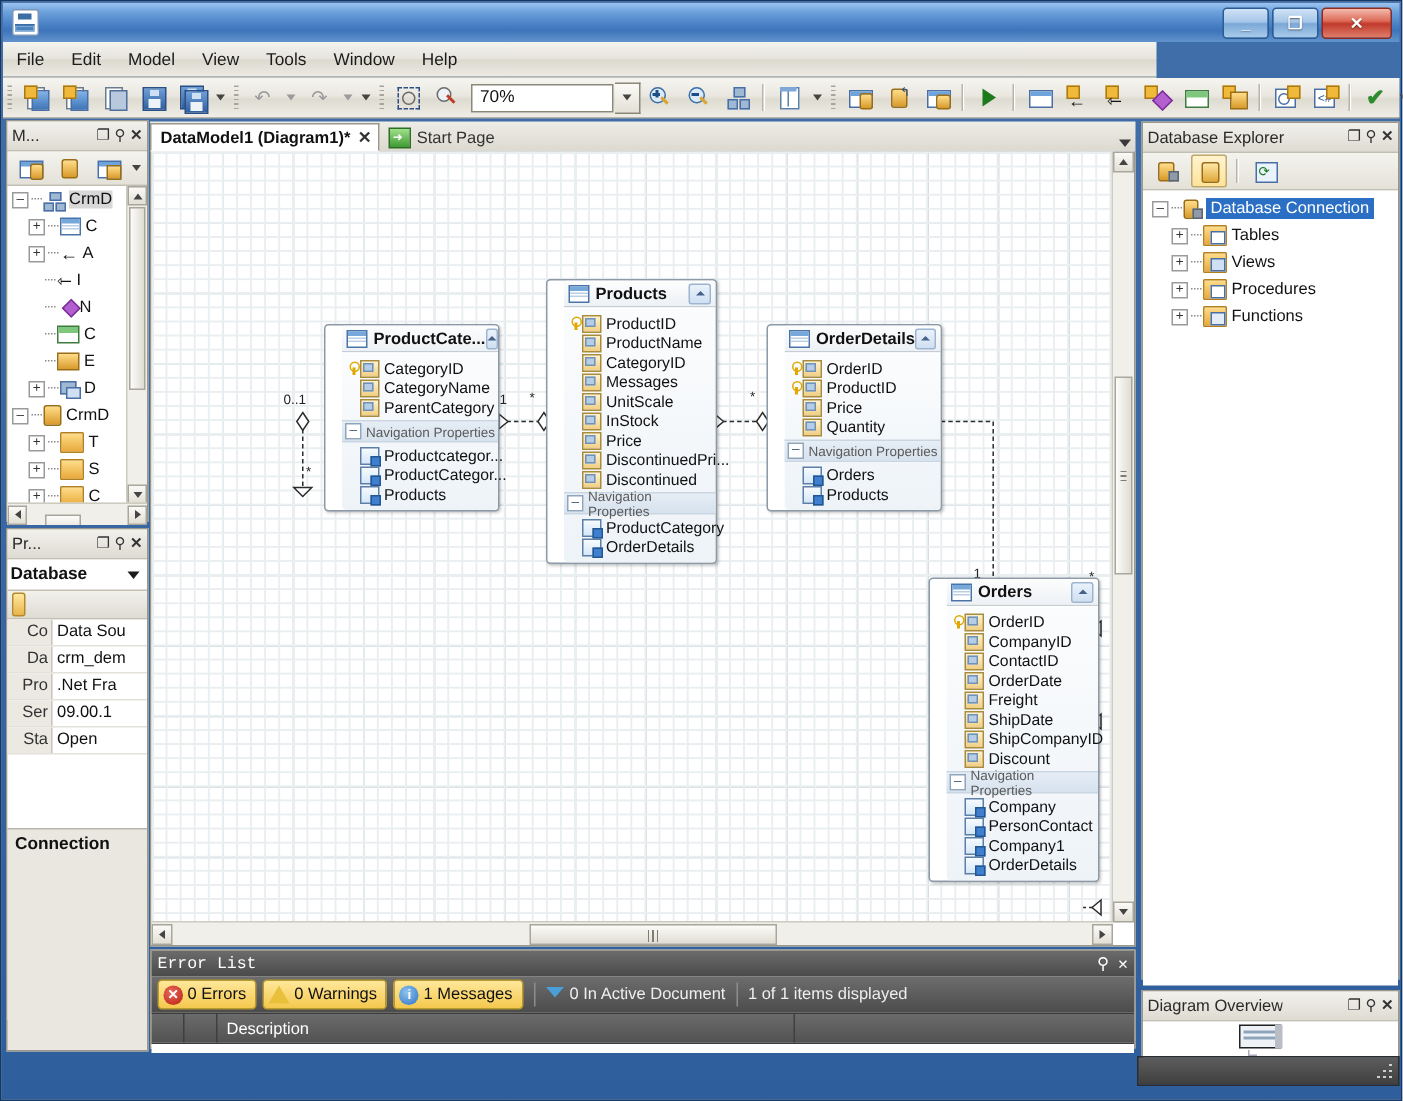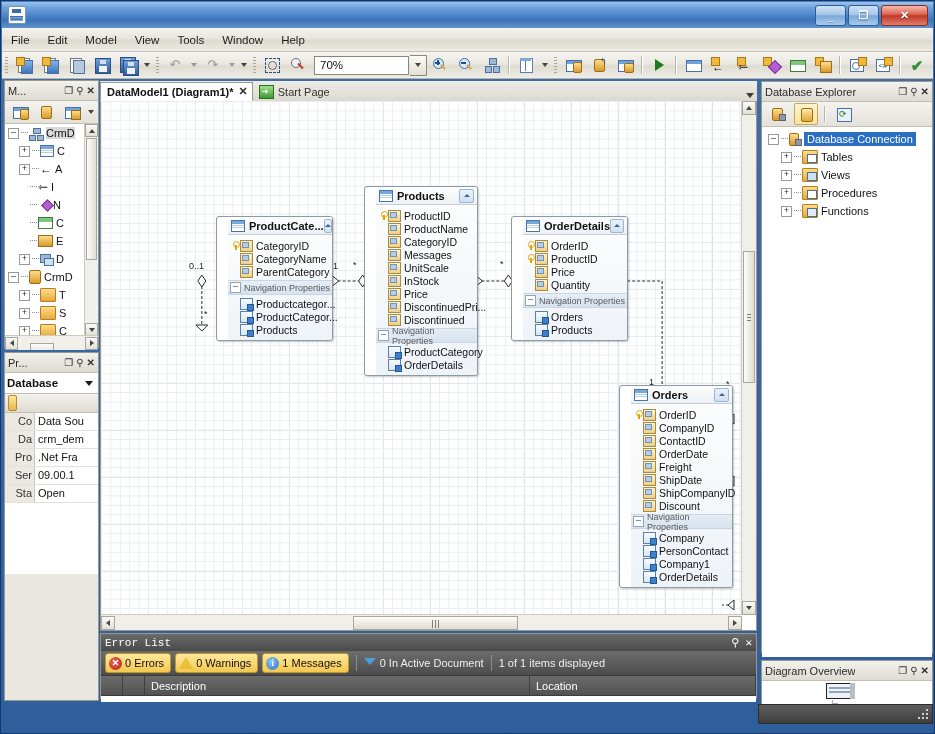--- a/index.html
+++ b/index.html
@@ -28,21 +28,21 @@
   .wbtn{width:29px;height:19px;border:1px solid #2b5c93;border-radius:3px;
     background:linear-gradient(180deg,#cfe2f6 0%,#a6c6e8 45%,#7ba8d8 52%,#a9cbea 100%);
     position:relative;}
   .wbtn.close{width:45px;background:linear-gradient(180deg,#f3b9ae 0%,#dd6a56 42%,#c0392b 52%,#e07f6b 100%);
     border-color:#8d2b1e;}
   .wbtn .g{position:absolute;left:0;right:0;top:0;bottom:0;display:flex;align-items:center;justify-content:center;
     color:#fff;font-size:11px;font-weight:bold;text-shadow:0 1px 1px rgba(0,0,0,.5);}
   .wbtn.min .g{align-items:flex-end;padding-bottom:3px;}
 
   
-  .menubar{position:absolute;left:1px;top:27px;width:931px;height:24px;
+  .menubar{position:absolute;left:1px;top:27px;width:769px;height:24px;
     background:linear-gradient(180deg,#f4f3ef 0%,#e6e4dc 48%,#dcd9cf 52%,#eceae3 100%);
     display:flex;align-items:center;border-bottom:1px solid #c5c2b7;box-sizing:border-box;text-align:right;}
   .menu-item{padding:3px 9px;color:#1b1b1b;font-size:11.5px;cursor:default;}
 
   
   .toolbar{position:absolute;left:1px;top:51px;width:931px;height:27px;
     background:linear-gradient(180deg,#f6f5f1 0%,#e9e7df 45%,#dedbd1 55%,#efedE6 100%);
     display:flex;align-items:center;border-bottom:1px solid #b7b4a9;box-sizing:border-box;}
   .grip{width:3px;height:17px;margin:0 3px;flex:none;
     background:repeating-linear-gradient(180deg,#a9a699 0 1px,transparent 1px 3px);}
@@ -555,41 +555,44 @@
           <span style="font-weight:bold;">✕</span>
         </span>
       </div>
       <div style="height:20px;background:#fff;border-bottom:1px solid #c2bfb4;display:flex;align-items:center;padding:0 2px;">
         <span style="font-size:11.5px;font-weight:bold;color:#111;">Database</span>
         <i style="margin-left:auto;border-left:4px solid transparent;border-right:4px solid transparent;border-top:5px solid #1b1b1b;display:block;margin-right:3px;"></i>
       </div>
       <div style="height:18px;background:linear-gradient(180deg,#f2f1ec,#dedbd2);display:flex;align-items:center;padding:0 3px;border-bottom:1px solid #c2bfb4;">
         <div style="width:7px;height:14px;background:linear-gradient(180deg,#ffe9a0,#e8b44a);border:1px solid #b7892c;border-radius:2px;"></div>
       </div>
-      <div style="height:161px;background:#fff;overflow:hidden;">
+      <div style="height:139px;background:#fff;overflow:hidden;">
         <div class="pgrid-row">
           <div class="pgrid-k">Co</div>
           <div class="pgrid-v">Data Sou</div>
         </div>
         <div class="pgrid-row">
           <div class="pgrid-k">Da</div>
           <div class="pgrid-v">crm_dem</div>
         </div>
         <div class="pgrid-row">
           <div class="pgrid-k">Pro</div>
           <div class="pgrid-v">.Net Fra</div>
         </div>
         <div class="pgrid-row">
           <div class="pgrid-k">Ser</div>
           <div class="pgrid-v">09.00.1</div>
         </div>
         <div class="pgrid-row">
           <div class="pgrid-k">Sta</div>
           <div class="pgrid-v">Open</div>
         </div>
+      </div>
+      <div style="height:128px;background:#e9e7e0;border-top:1px solid #b8b5aa;box-sizing:border-box;padding:4px 5px;">
+        <div style="font-size:11.5px;font-weight:bold;color:#111;">Connection</div>
       </div>
     </div>
   </div>
 
   <div class="center">
     <div class="tabstrip">
       <div class="tab active">
         <span>DataModel1 (Diagram1)*</span>
         <span class="tabx">✕</span>
       </div>
@@ -1044,21 +1047,20 @@
         <span style="position:absolute;left:0;top:1px;width:0;height:0;border-left:6px solid transparent;border-right:6px solid transparent;border-top:7px solid #4a9fd8;display:block;"></span>
       </span>
       <span style="color:#eee;font-size:11px;">0 In Active Document</span>
       <div style="width:1px;height:16px;background:#8d8d8d;margin:0 3px;"></div>
       <span style="color:#eee;font-size:11px;">1 of 1 items displayed</span>
     </div>
     <div class="errcols">
       <div class="errcol" style="width:22px;padding-left:0;"></div>
       <div class="errcol" style="width:22px;padding-left:0;"></div>
       <div class="errcol" style="width:385px;">Description</div>
-      <div class="errcol" style="flex:1;">Location</div>
     </div>
     <div style="height:6px;background:#fff;"></div>
   </div>
 
   <div class="statusbar2">
     <div class="grip-corner"></div>
   </div>
 
 </div>
 

